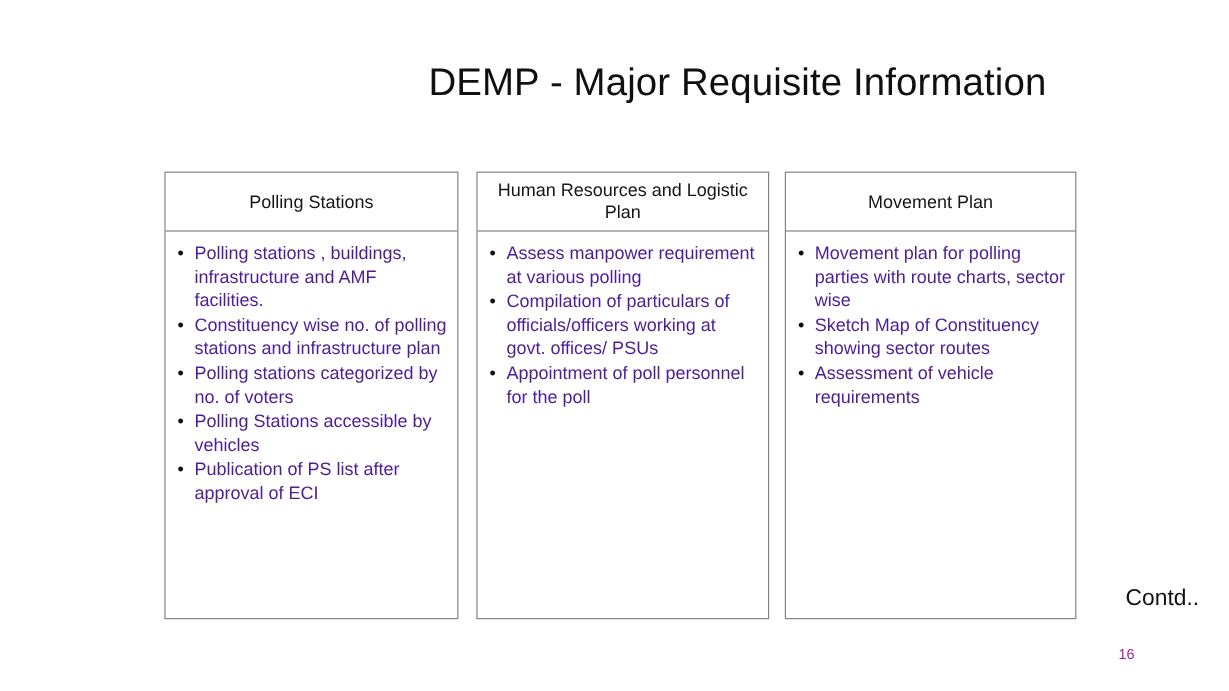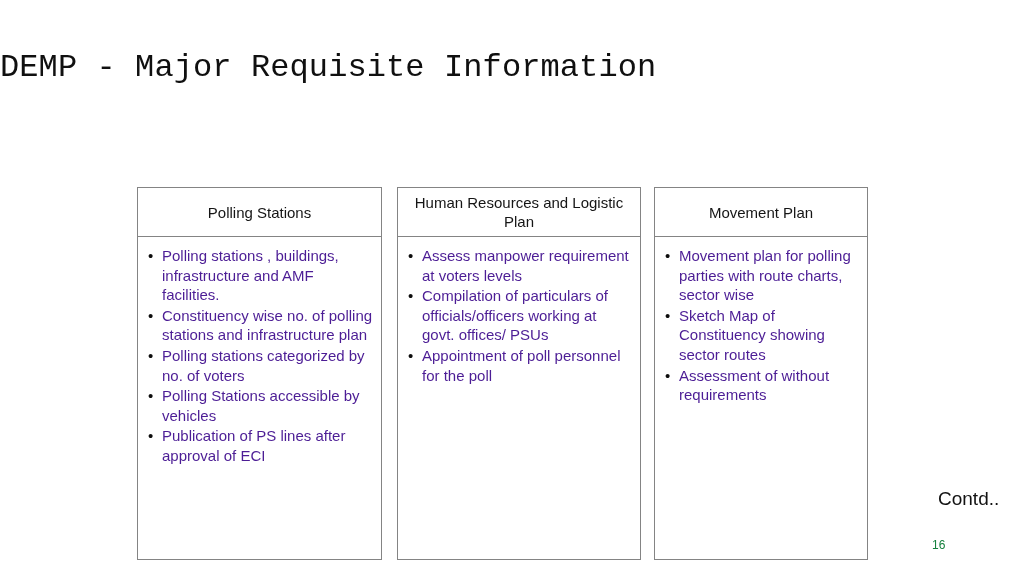--- a/index.html
+++ b/index.html
@@ -20,55 +20,53 @@
     position: relative;
     width: 1024px;
     height: 576px;
   }
 
   .slide-title {
     position: absolute;
     left: 0;
     top: 48px;
     width: 872px;
-    text-align: left;
+    text-align: right;
     font-size: 32px;
     font-weight: 400;
     line-height: 40px;
     letter-spacing: 0.1px;
     color: #101010;
     white-space: nowrap;
-    font-family: Liberation Mono, monospace;
   }
 
   .columns {
     position: absolute;
     left: 137px;
     top: 143px;
     width: 760px;
     height: 373px;
     display: flex;
     flex-direction: row;
     align-items: stretch;
-    margin-top: 44px;
   }
 
   .col {
     border: 1px solid #848484;
     background: #ffffff;
     display: flex;
     flex-direction: column;
     box-sizing: border-box;
   }
 
   .col-1 { width: 245px; }
   .col-gap-1 { width: 15px; flex: 0 0 15px; }
   .col-2 { width: 244px; }
   .col-gap-2 { width: 13px; flex: 0 0 13px; }
-  .col-3 { width: 214px; }
+  .col-3 { width: 243px; }
 
   .col-header {
     height: 49px;
     flex: 0 0 49px;
     border-bottom: 1px solid #848484;
     display: flex;
     align-items: center;
     justify-content: center;
     text-align: center;
     padding: 0 8px;
@@ -123,21 +121,21 @@
     color: #121212;
     white-space: nowrap;
   }
 
   .page-number {
     position: absolute;
     left: 932px;
     top: 538px;
     font-size: 12px;
     line-height: 15px;
-    color: #15803d;
+    color: #a21caf;
     white-space: nowrap;
   }
 </style>
 </head>
 <body>
 
 <div class="slide">
 
   <div class="slide-title">DEMP - Major Requisite Information</div>
 
@@ -146,51 +144,51 @@
     <div class="col col-1">
       <div class="col-header">
         <span class="col-header-text">Polling Stations</span>
       </div>
       <div class="col-body">
         <ul class="bullet-list">
           <li class="bullet-item">Polling stations , buildings, infrastructure and AMF facilities.</li>
           <li class="bullet-item">Constituency wise no. of polling stations and infrastructure plan</li>
           <li class="bullet-item">Polling stations categorized by no. of voters</li>
           <li class="bullet-item">Polling Stations accessible by vehicles</li>
-          <li class="bullet-item">Publication of PS lines after approval of ECI</li>
+          <li class="bullet-item">Publication of PS list after approval of ECI</li>
         </ul>
       </div>
     </div>
 
     <div class="col-gap-1"></div>
 
     <div class="col col-2">
       <div class="col-header">
         <span class="col-header-text">Human Resources and Logistic Plan</span>
       </div>
       <div class="col-body">
         <ul class="bullet-list">
-          <li class="bullet-item">Assess manpower requirement at voters levels</li>
+          <li class="bullet-item">Assess manpower requirement at various polling</li>
           <li class="bullet-item">Compilation of particulars of officials/officers working at govt. offices/ PSUs</li>
           <li class="bullet-item">Appointment of poll personnel for the poll</li>
         </ul>
       </div>
     </div>
 
     <div class="col-gap-2"></div>
 
     <div class="col col-3">
       <div class="col-header">
         <span class="col-header-text">Movement Plan</span>
       </div>
       <div class="col-body">
         <ul class="bullet-list">
           <li class="bullet-item">Movement plan for polling parties with route charts, sector wise</li>
           <li class="bullet-item">Sketch Map of Constituency showing sector routes</li>
-          <li class="bullet-item">Assessment of without requirements</li>
+          <li class="bullet-item">Assessment of vehicle requirements</li>
         </ul>
       </div>
     </div>
 
   </div>
 
   <div class="contd">Contd..</div>
   <div class="page-number">16</div>
 
 </div>

